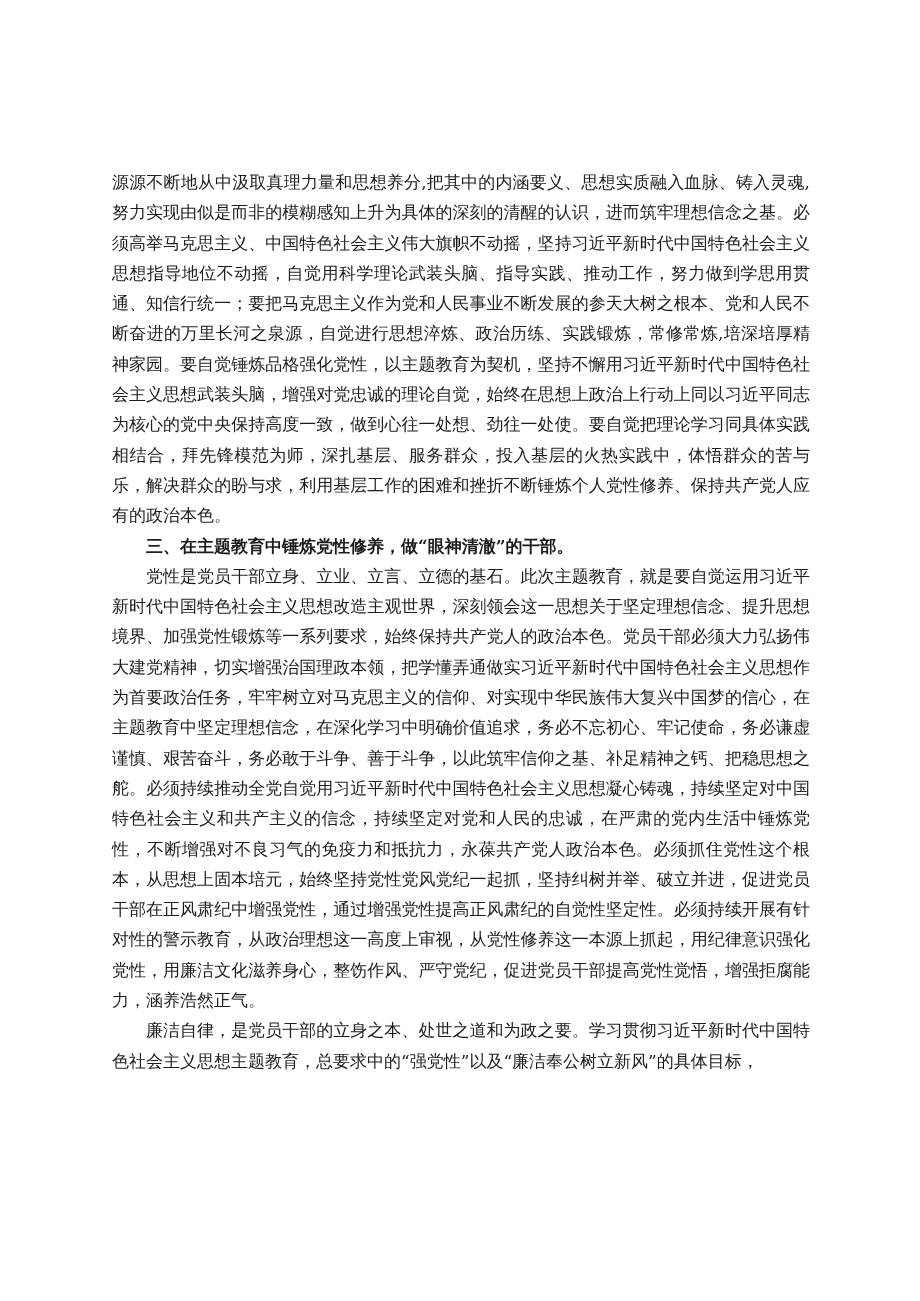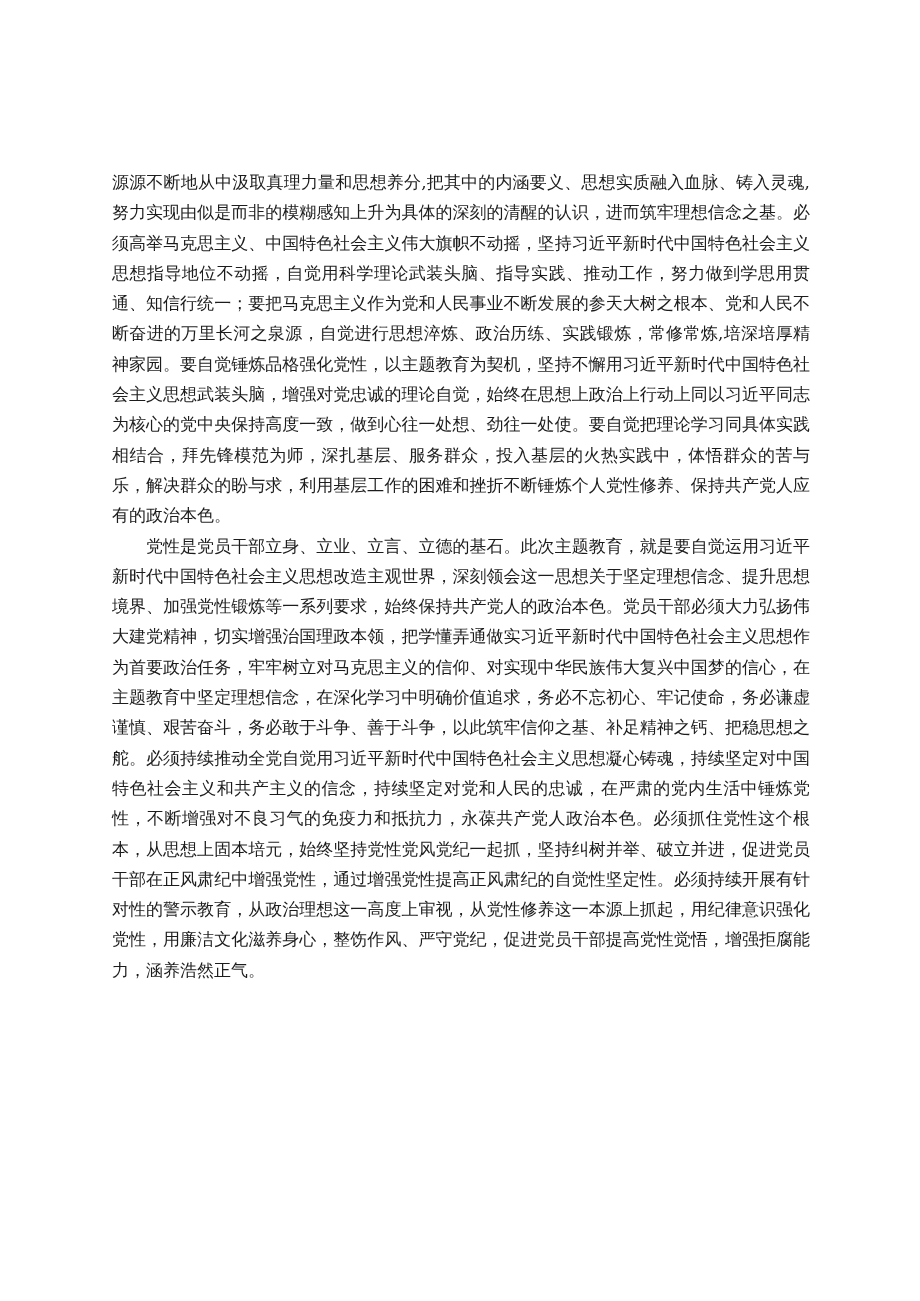--- a/index.html
+++ b/index.html
@@ -45,15 +45,17 @@
     text-indent: 2em;
     word-break: break-all;
   }
 </style>
 </head>
 <body>
 
 <div class="page">
   <div class="content" id="doc-body">
       <div class="paragraph no-indent">源源不断地从中汲取真理力量和思想养分,把其中的内涵要义、思想实质融入血脉、铸入灵魂,努力实现由似是而非的模糊感知上升为具体的深刻的清醒的认识，进而筑牢理想信念之基。必须高举马克思主义、中国特色社会主义伟大旗帜不动摇，坚持习近平新时代中国特色社会主义思想指导地位不动摇，自觉用科学理论武装头脑、指导实践、推动工作，努力做到学思用贯通、知信行统一；要把马克思主义作为党和人民事业不断发展的参天大树之根本、党和人民不断奋进的万里长河之泉源，自觉进行思想淬炼、政治历练、实践锻炼，常修常炼,培深培厚精神家园。要自觉锤炼品格强化党性，以主题教育为契机，坚持不懈用习近平新时代中国特色社会主义思想武装头脑，增强对党忠诚的理论自觉，始终在思想上政治上行动上同以习近平同志为核心的党中央保持高度一致，做到心往一处想、劲往一处使。要自觉把理论学习同具体实践相结合，拜先锋模范为师，深扎基层、服务群众，投入基层的火热实践中，体悟群众的苦与乐，解决群众的盼与求，利用基层工作的困难和挫折不断锤炼个人党性修养、保持共产党人应有的政治本色。</div>
+      <div class="heading">三、在主题教育中锤炼党性修养，做“眼神清澈”的干部。</div>
       <div class="paragraph">党性是党员干部立身、立业、立言、立德的基石。此次主题教育，就是要自觉运用习近平新时代中国特色社会主义思想改造主观世界，深刻领会这一思想关于坚定理想信念、提升思想境界、加强党性锻炼等一系列要求，始终保持共产党人的政治本色。党员干部必须大力弘扬伟大建党精神，切实增强治国理政本领，把学懂弄通做实习近平新时代中国特色社会主义思想作为首要政治任务，牢牢树立对马克思主义的信仰、对实现中华民族伟大复兴中国梦的信心，在主题教育中坚定理想信念，在深化学习中明确价值追求，务必不忘初心、牢记使命，务必谦虚谨慎、艰苦奋斗，务必敢于斗争、善于斗争，以此筑牢信仰之基、补足精神之钙、把稳思想之舵。必须持续推动全党自觉用习近平新时代中国特色社会主义思想凝心铸魂，持续坚定对中国特色社会主义和共产主义的信念，持续坚定对党和人民的忠诚，在严肃的党内生活中锤炼党性，不断增强对不良习气的免疫力和抵抗力，永葆共产党人政治本色。必须抓住党性这个根本，从思想上固本培元，始终坚持党性党风党纪一起抓，坚持纠树并举、破立并进，促进党员干部在正风肃纪中增强党性，通过增强党性提高正风肃纪的自觉性坚定性。必须持续开展有针对性的警示教育，从政治理想这一高度上审视，从党性修养这一本源上抓起，用纪律意识强化党性，用廉洁文化滋养身心，整饬作风、严守党纪，促进党员干部提高党性觉悟，增强拒腐能力，涵养浩然正气。</div>
+      <div class="paragraph">廉洁自律，是党员干部的立身之本、处世之道和为政之要。学习贯彻习近平新时代中国特色社会主义思想主题教育，总要求中的“强党性”以及“廉洁奉公树立新风”的具体目标，</div>
     </div>
 </div>
 
 </body></html>

